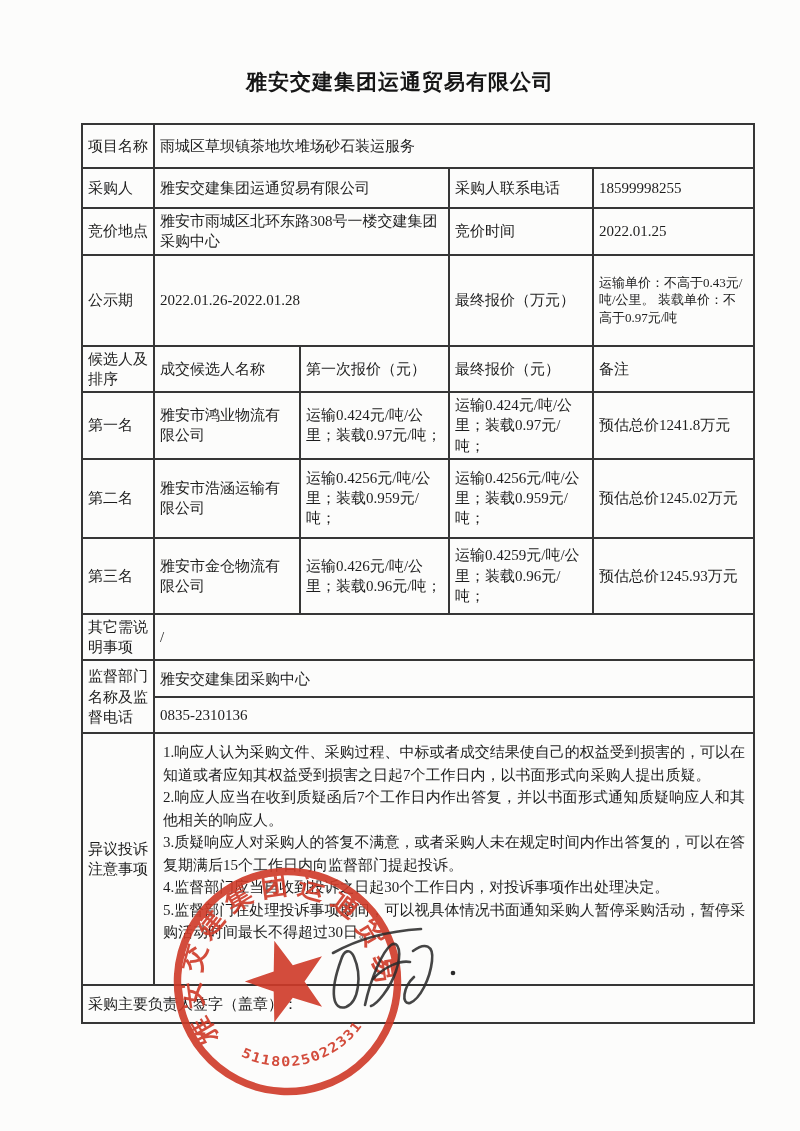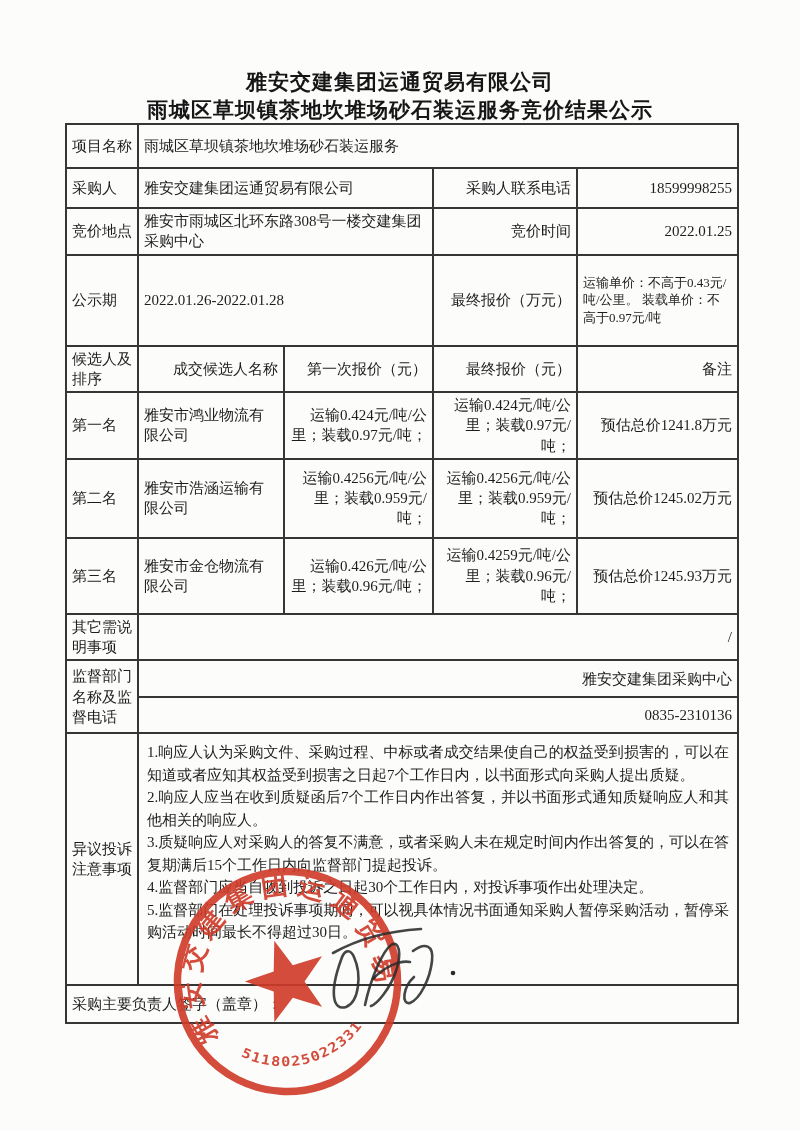--- a/index.html
+++ b/index.html
@@ -12,33 +12,33 @@
     overflow:hidden;
   }
   .doc{position:relative;width:800px;height:1131px;}
   .title-block{
     position:absolute;top:68px;left:0;width:100%;
     text-align:center;font-weight:bold;font-size:21px;line-height:1.35;
     font-family:"Liberation Sans","DejaVu Sans",sans-serif;
     color:#161616;letter-spacing:1px;
   }
   table.main{
-    position:absolute;left:65px;top:123px;width:672px;
+    position:absolute;left:81px;top:123px;width:672px;
     border-collapse:collapse;table-layout:fixed;
     font-size:15px;color:#1d1d1d;
   }
   table.main td{
     border:2px solid #363636;
     padding:2px 5px;
     vertical-align:middle;
     line-height:1.35;
     word-break:break-all;
   }
   td.lab{text-align:left;padding-left:4px;}
-  td.c{text-align:right;}
+  td.c{text-align:left;}
   td.l{text-align:left;margin-top:13px;}
   .limit-cell{font-size:13px;line-height:1.35;text-align:left;}
   .objection-cell{vertical-align:middle;padding:6px 8px 40px 8px !important;margin-top:36px;}
   .objection-cell .itm{ text-align:justify; line-height:1.5; }
   .sig-row td{padding-left:6px;}
   
   .stamp{
     position:absolute;left:170px;top:864px;width:235px;height:235px;
     transform:rotate(-18deg);
     opacity:0.9;
@@ -57,21 +57,20 @@
   .signature path{stroke:#2b2b2b;stroke-width:2.6;fill:none;
     stroke-linecap:round;stroke-linejoin:round;opacity:.88;}
 </style>
 </head>
 <body>
 
 <div class="doc">
 
   <div class="title-block">
     <div>雅安交建集团运通贸易有限公司</div>
-    <div>雨城区草坝镇茶地坎堆场砂石装运服务竞价结果公示</div>
   </div>
 
   <table class="main">
     <colgroup>
       <col style="width:72px">
         <col style="width:146px">
         <col style="width:149px">
       <col style="width:144px">
         <col style="width:161px">
     </colgroup>

